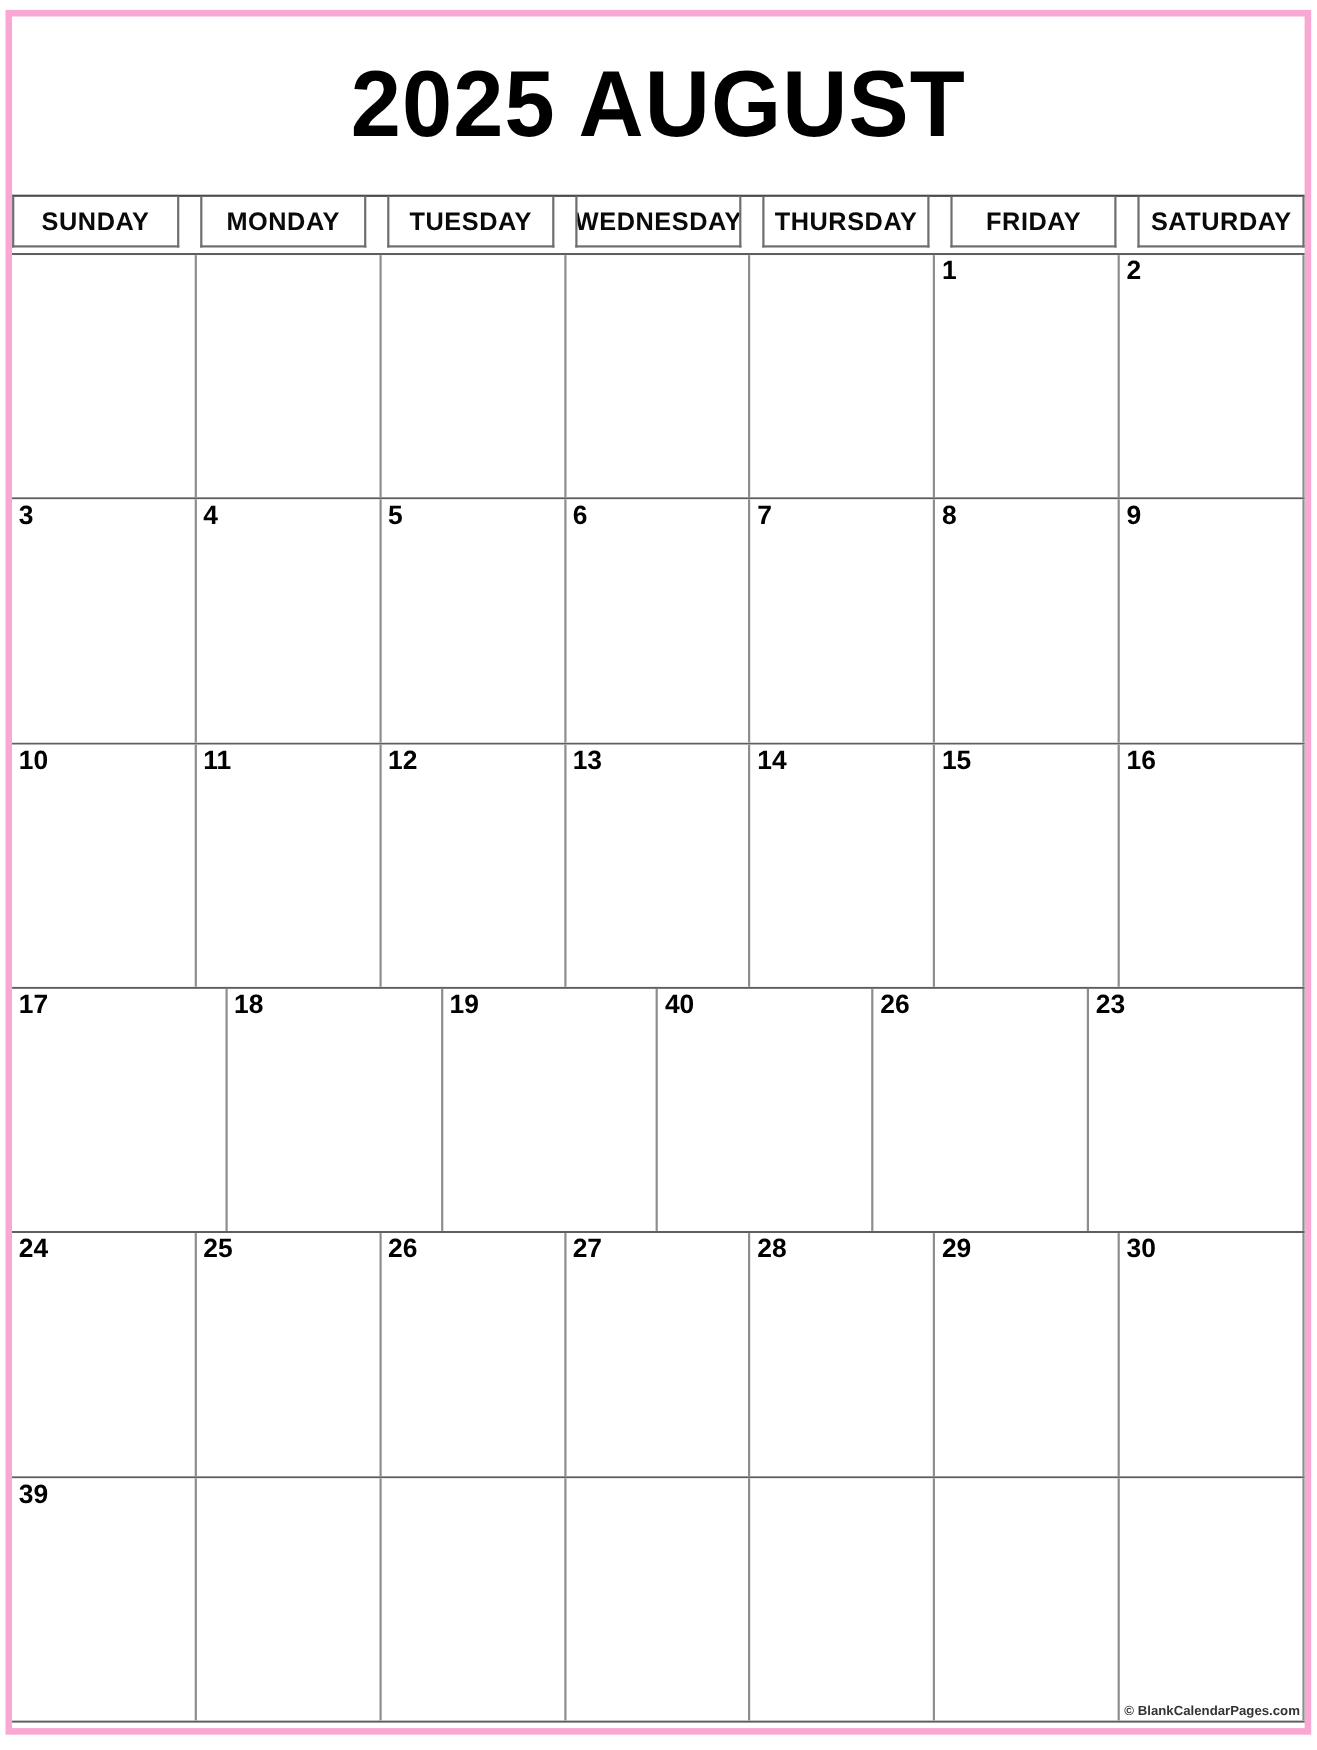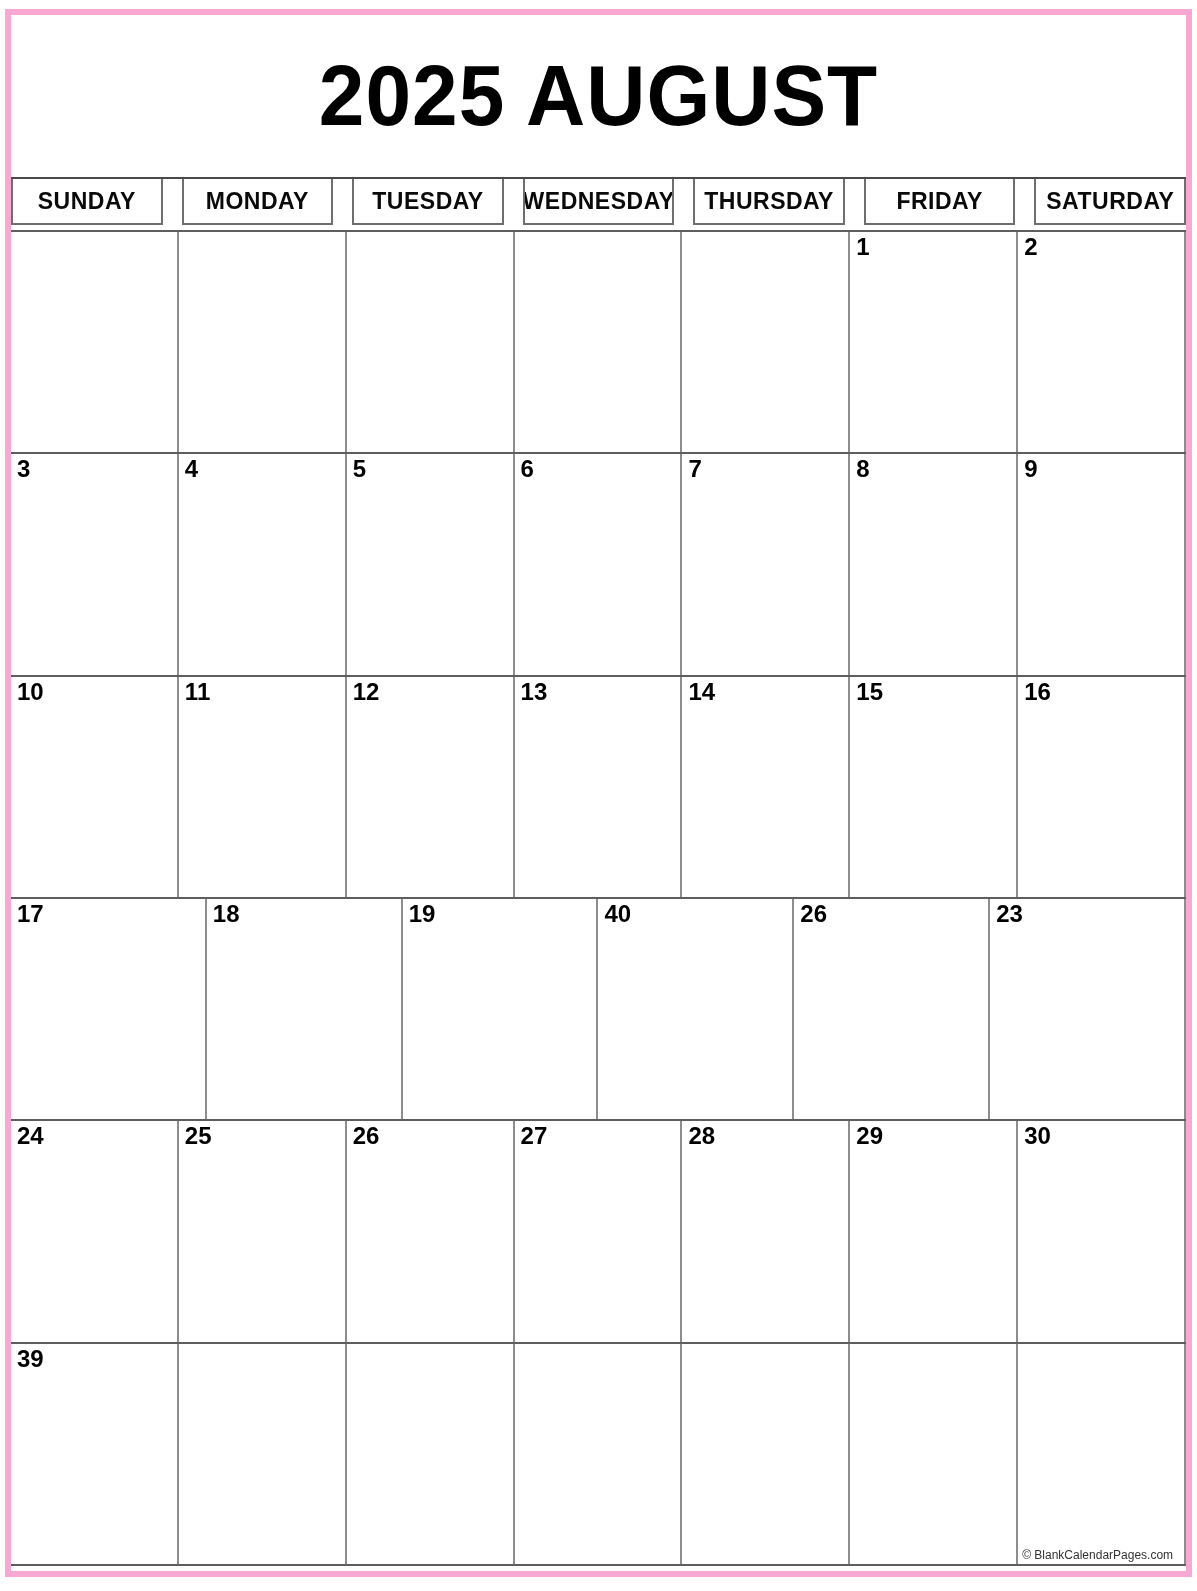--- a/index.html
+++ b/index.html
@@ -91,21 +91,21 @@
     font-size: 24px;
     font-weight: bold;
     color: #000000;
     line-height: 1.15;
   }
   .watermark {
     position: absolute;
     left: 4px;
     bottom: 2px;
     font-size: 12px;
-    font-weight: normal;
+    font-weight: bold;
     color: #333333;
     white-space: nowrap;
   }
 </style>
 </head>
 <body>
 
 <div class="page-frame">
 
   <div class="title-bar">

